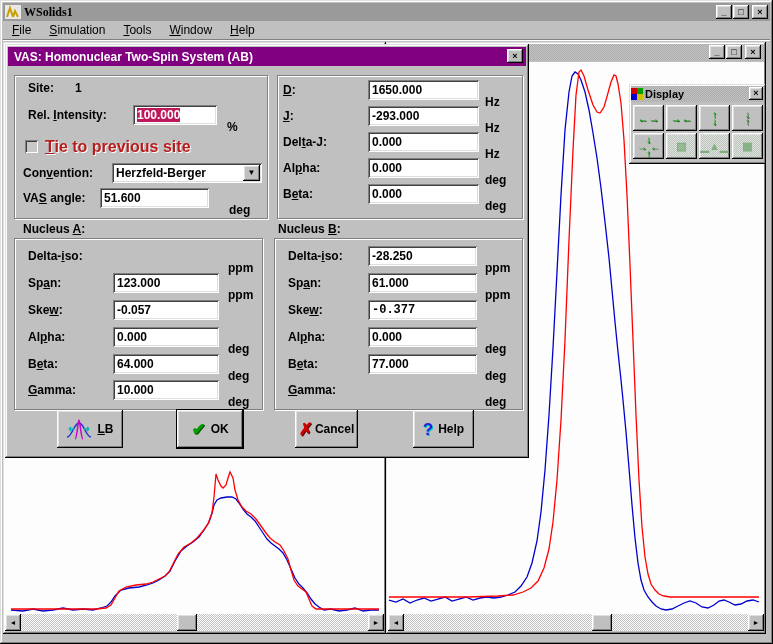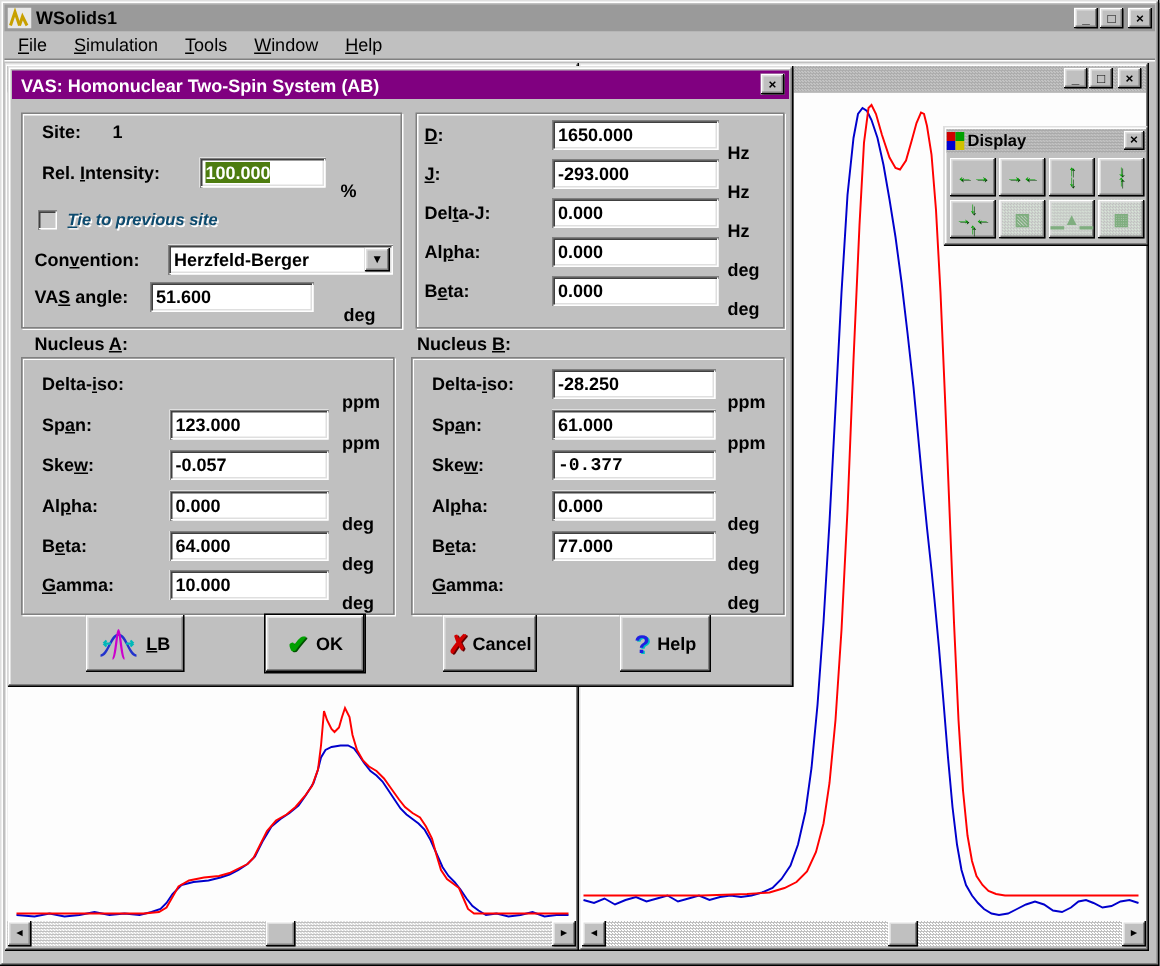--- a/index.html
+++ b/index.html
@@ -6,21 +6,21 @@
   #screen{position:relative;width:773px;height:644px;background:#c0c0c0;overflow:hidden;
     font-family:"Liberation Sans",sans-serif;-webkit-font-smoothing:none;
     box-shadow:inset -1px -1px 0 #000, inset 1px 1px 0 #dfdfdf, inset -2px -2px 0 #808080, inset 2px 2px 0 #fff;}
   .bevel-out{background:#c0c0c0;box-shadow:inset -1px -1px 0 #000, inset 1px 1px 0 #dfdfdf, inset -2px -2px 0 #808080, inset 2px 2px 0 #fff;}
   .bevel-btn{background:#c0c0c0;box-shadow:inset -1px -1px 0 #000, inset 1px 1px 0 #fff, inset -2px -2px 0 #808080, inset 2px 2px 0 #dfdfdf;border:none;}
   .bevel-in{background:#fff;box-shadow:inset 1px 1px 0 #808080, inset -1px -1px 0 #fff, inset 2px 2px 0 #404040, inset -2px -2px 0 #dfdfdf;}
   .etched{border:1px solid #808080;box-shadow:inset 1px 1px 0 #fff, 1px 1px 0 #fff;}
   .abs{position:absolute;}
   
   #main-titlebar{left:3px;top:3px;right:3px;height:18px;background:#9a9a9a;display:flex;align-items:center;padding-left:2px;}
-  #main-titlebar .title{font-weight:bold;font-size:12px;color:#000;margin-left:3px;}
+  #main-titlebar .title{font-weight:bold;font-size:12px;color:#000;margin-left:3px;font-family:Liberation Serif, serif;}
   .winbtns{position:absolute;right:2px;top:2px;display:flex;gap:1px;}
   .winbtn{width:16px;height:14px;font-size:9px;font-weight:bold;display:flex;align-items:center;justify-content:center;color:#000;line-height:1;}
   .winbtn.close{margin-left:2px;}
   #menubar{left:3px;top:21px;right:3px;height:18px;background:#c0c0c0;display:flex;align-items:center;}
   .menu-item{font-size:12px;color:#000;padding:1px 9px;}
   #menu-sep{left:3px;top:39px;right:3px;height:2px;background:linear-gradient(#808080 50%,#fff 50%);}
   
   .child-win{position:absolute;top:42px;height:592px;}
   .child-titlebar{position:absolute;left:2px;top:2px;right:2px;height:17px;
     background:conic-gradient(#c3c3c3 0 25%, #adadad 0 50%, #c3c3c3 0 75%, #adadad 0) 0 0/2px 2px;}
@@ -29,23 +29,23 @@
     background:conic-gradient(#fff 0 25%, #c0c0c0 0 50%, #fff 0 75%, #c0c0c0 0) 0 0/2px 2px;}
   .scroll-arrow{position:absolute;top:0;width:16px;height:17px;font-size:7px;display:flex;align-items:center;justify-content:center;color:#000;}
   .scroll-thumb{position:absolute;top:0;width:20px;height:17px;}
   
   #dialog{left:5px;top:44px;width:524px;height:414px;z-index:10;}
   #dialog-titlebar{left:3px;top:3px;width:518px;height:19px;background:#800080;display:flex;align-items:center;}
   #dialog-titlebar .title{color:#fff;font-weight:bold;font-size:12px;margin-left:6px;}
   .dlabel{font-size:12px;font-weight:bold;color:#000;line-height:20px;white-space:nowrap;}
   .dunit{font-size:12px;font-weight:bold;color:#000;line-height:20px;margin-top:12px;}
   .dfield{position:absolute;height:20px;font-size:12px;font-weight:bold;color:#000;line-height:20px;padding-left:4px;white-space:nowrap;overflow:hidden;}
-  .fval.sel{background:#4d7c0f;color:#fff;}
+  .fval.sel{background:#be185d;color:#fff;}
   .drow{position:absolute;left:0;width:100%;height:20px;}
-  .disabled-label{color:#0c4a6e;text-shadow:1px 1px 0 #fff;font-weight:bold;font-size:11px;line-height:14px;font-style:italic;}
+  .disabled-label{color:#b91c1c;text-shadow:1px 1px 0 #fff;font-weight:bold;font-size:16px;line-height:14px;}
   .checkbox{width:13px;height:13px;background:#c8c8c8;box-shadow:inset 1px 1px 0 #808080, inset -1px -1px 0 #fff, inset 2px 2px 0 #404040;}
   .combo-arrow{position:absolute;right:2px;top:2px;width:17px;height:16px;font-size:8px;display:flex;align-items:center;justify-content:center;}
   .group-heading{font-size:12px;font-weight:bold;color:#000;}
   .dlg-btn{position:absolute;height:38px;display:flex;align-items:center;justify-content:center;gap:5px;font-size:12px;font-weight:bold;color:#000;}
   .dlg-btn .glyph{font-size:17px;font-weight:bold;line-height:1;}
   .glyph-check{color:#00a000;text-shadow:1px 1px 0 #005000;}
   .glyph-cross{color:#d00000;text-shadow:1px 1px 0 #600000;}
   .glyph-help{color:#2020e0;text-shadow:1px 1px 0 #00c0c0;font-size:19px;}
   
   #palette{left:629px;top:84px;width:137px;height:80px;z-index:20;}

